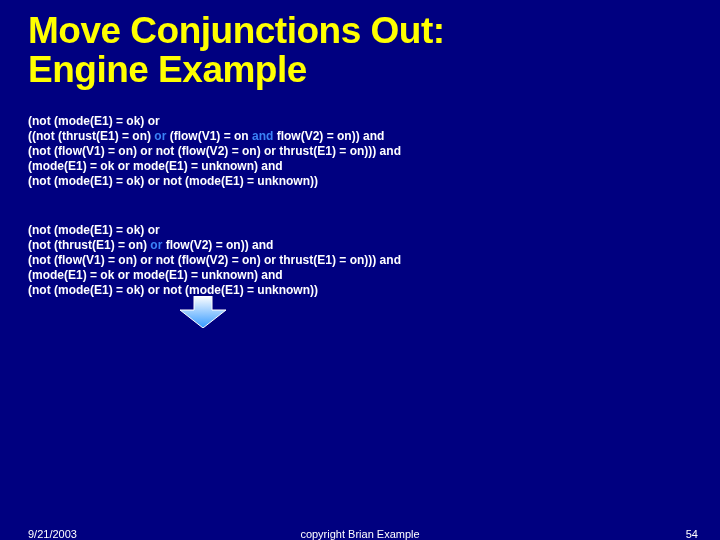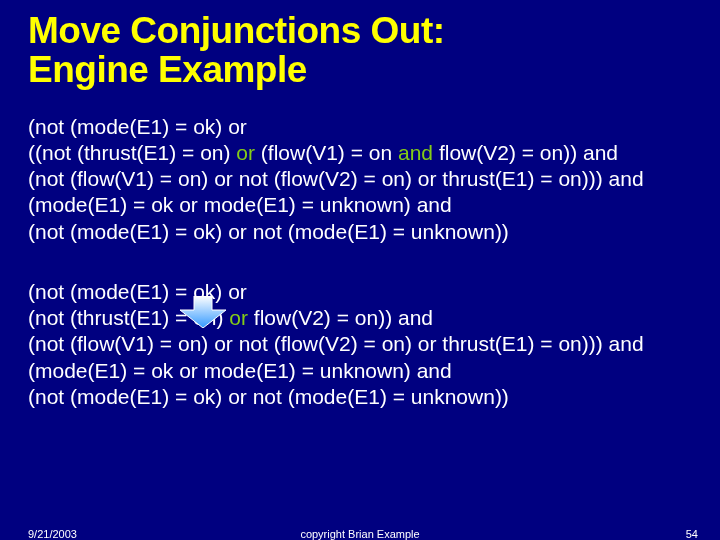--- a/index.html
+++ b/index.html
@@ -21,29 +21,30 @@
     color: #ffff00;
     font-family: "Arial Black", Arial, sans-serif;
     font-weight: 900;
     font-size: 37px;
     line-height: 1.05;
     padding: 12px 0 0 28px;
     letter-spacing: -0.5px;
   }
   .body {
     color: #ffffff;
-    font-size: 21px;
+    font-size: 12px;
     line-height: 1.25;
     padding: 24px 44px 0 28px;
     font-family: Arial, Helvetica, sans-serif;
+    font-weight: bold;
   }
   .block2 {
     padding-top: 34px;
   }
-  .blue { color: #84cc16; }
+  .blue { color: #3b82f6; }
   .arrow-wrap {
     position: absolute;
     left: 180px;
     top: 296px;
   }
   .footer {
     position: absolute;
     bottom: 12px;
     width: 720px;
     color: #ffffff;

